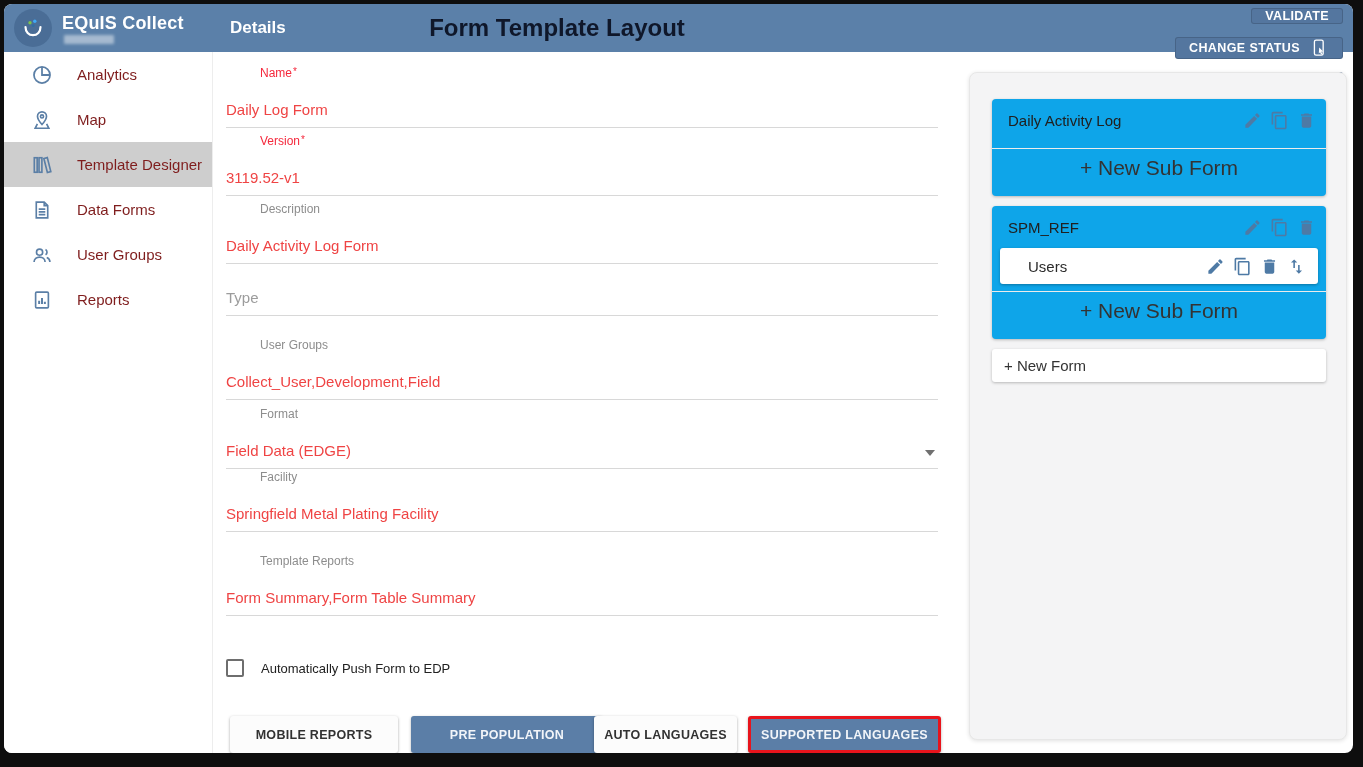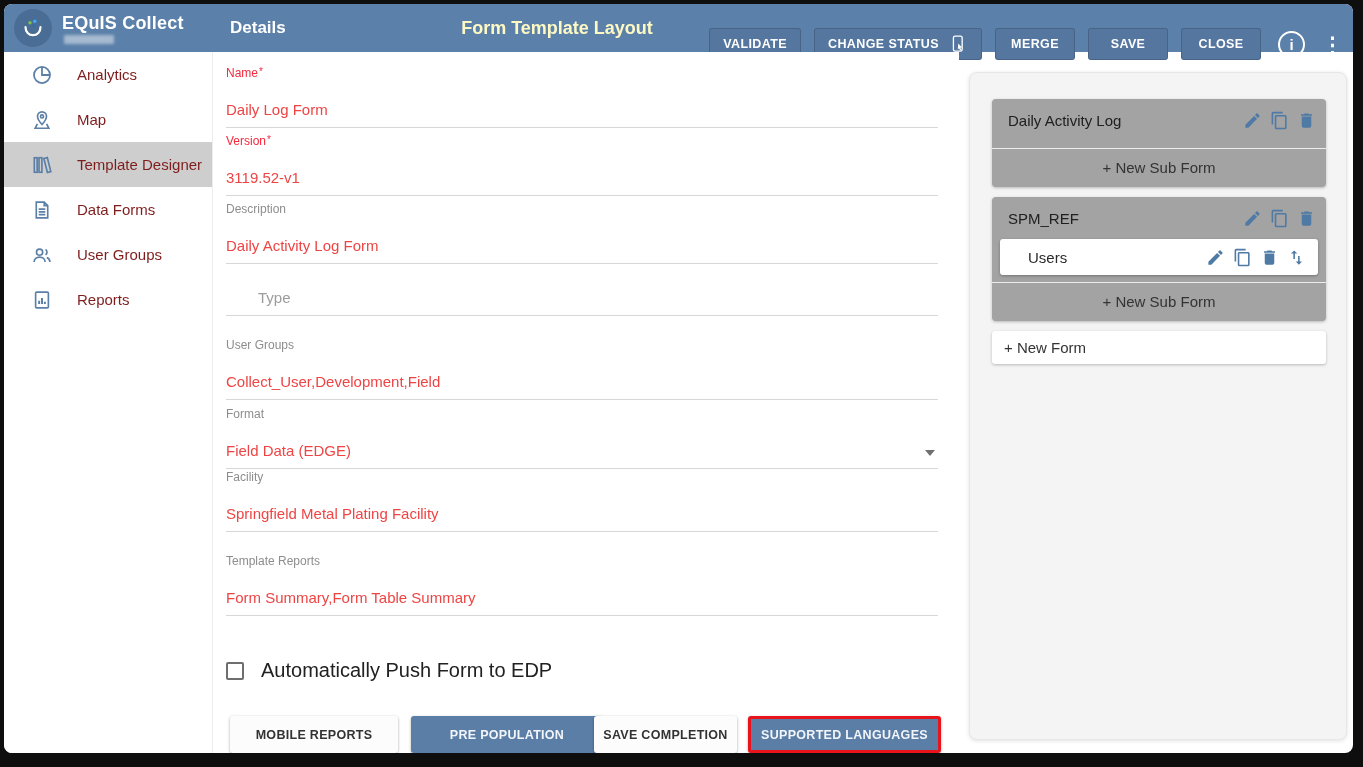--- a/index.html
+++ b/index.html
@@ -5,62 +5,62 @@
   * { box-sizing: border-box; margin: 0; padding: 0; }
   html,body { width:1363px; height:767px; background:#0e0e0e; font-family:"Liberation Sans", sans-serif; }
   .frame { position:absolute; left:4px; top:4px; width:1349px; height:749px; background:#fff; border-radius:8px; overflow:hidden; }
 
   
   .topbar { position:absolute; left:0; top:0; right:0; height:48px; background:#5b80a9; }
   .logo { position:absolute; left:10px; top:5px; width:38px; height:38px; border-radius:50%; background:#4a6d96; display:flex; align-items:center; justify-content:center; }
   .app-title { position:absolute; left:58px; top:9px; color:#fff; font-size:18px; font-weight:700; letter-spacing:.2px; }
   .redacted { position:absolute; left:60px; top:31px; width:50px; height:9px; background:rgba(255,255,255,.45); filter:blur(1.5px); border-radius:1px; }
   .section-label { position:absolute; left:226px; top:0; height:48px; line-height:48px; color:#fff; font-size:17px; font-weight:700; }
-  .page-title { position:absolute; left:553px; top:0; height:64px; line-height:48px; transform:translateX(-50%); color:#fef9c3; font-size:18px; font-weight:700; }
-  .actions { position:absolute; right:10px; top:16px; height:48px; display:flex; align-items:center; gap:13px; }
+  .page-title { position:absolute; left:553px; top:0; height:64px; line-height:48px; transform:translateX(-50%); color:#0f172a; font-size:24px; font-weight:700; }
+  .actions { position:absolute; right:10px; top:4px; height:48px; display:flex; align-items:flex-end; gap:13px;flex-direction:column; }
   .hbtn { height:32px; min-width:80px; padding:0 13px; background:#54769f; border:1px solid rgba(0,0,0,.15); border-radius:3px; color:#fff; font-family:"Liberation Sans",sans-serif; font-size:12.5px; font-weight:700; letter-spacing:.4px; display:flex; align-items:center; justify-content:center; gap:9px; cursor:pointer; }
   .info-circle { width:27px; height:27px; border:2px solid #fff; border-radius:50%; color:#fff; font-size:15px; font-weight:700; display:flex; align-items:center; justify-content:center; margin-left:4px; cursor:pointer; }
   .kebab { color:#fff; font-size:21px; font-weight:700; margin-left:4px; cursor:pointer; line-height:1; }
 
   
   .sidebar { position:absolute; left:0; top:48px; bottom:0; width:209px; background:#fff; border-right:1px solid #ededed; }
   .nav-item { height:45px; display:flex; align-items:center; padding-left:27px; gap:24px; cursor:pointer; }
   .nav-item.selected { background:#cecece; }
   .nav-item .nicon { width:22px; height:22px; color:#5b7fa6; flex:none; display:flex; align-items:center; }
   .nav-item .nlabel { font-size:15px; color:#7f1d1d; }
 
   
   .form-area { position:absolute; left:210px; top:48px; width:745px; bottom:0; background:#fff; }
   .field { position:absolute; left:12px; width:712px; border-bottom:1px solid #d8d8d8; padding-bottom:6px; }
-  .field-label { font-size:12px; color:#8d8d8d; height:15px; }
+  .field-label { font-size:12px; color:#8d8d8d; height:15px;margin-left:34px; }
   .field-label.req { color:#f5283c; }
   .ast { font-size:10px; vertical-align:top; margin-left:1px; }
   .field-value { font-size:15px; color:#ef4444; margin-top:20px; height:20px; white-space:nowrap; }
-  .field-value.placeholder { color:#9c9c9c; margin-top:0;margin-left:32px; }
+  .field-value.placeholder { color:#9c9c9c; margin-top:0; }
   .caret { position:absolute; right:3px; bottom:12px; width:0; height:0; border-left:5px solid transparent; border-right:5px solid transparent; border-top:6px solid #707070; }
 
   .checkbox-row { position:absolute; left:12px; top:607px; display:flex; align-items:center; gap:17px; }
   .checkbox { width:18px; height:18px; border:2px solid #6e6e6e; border-radius:2px; background:#fff; cursor:pointer; }
-  .checkbox-label { font-size:20px; color:#212121; }
+  .checkbox-label { font-size:13px; color:#212121; }
 
   .fbtn { position:absolute; top:664px; height:37px; border-radius:3px; font-family:"Liberation Sans",sans-serif; font-size:12.5px; font-weight:700; letter-spacing:.3px; display:flex; align-items:center; justify-content:center; cursor:pointer; border:none; }
   .fbtn.white { background:#fcfcfc; color:#323232; box-shadow:0 1px 3px rgba(0,0,0,.35); }
   .fbtn.blue { background:#5b7ea7; color:#f2f5f9; box-shadow:0 1px 3px rgba(0,0,0,.3); }
   .fbtn.highlight { border:3px solid #e8141c; }
 
   
   .layout-panel { position:absolute; left:965px; top:68px; width:378px; height:668px; background:#f4f4f5; border:1px solid #e7e7e7; border-radius:8px; box-shadow:0 1px 4px rgba(0,0,0,.12); padding:26px 20px 0 22px; }
-  .form-card { background:#a3a3a3; border-radius:4px; box-shadow:0 1px 3px rgba(0,0,0,.25); margin-bottom:10px; padding-bottom:1px; }
+  .form-card { background:#0ea5e9; border-radius:4px; box-shadow:0 1px 3px rgba(0,0,0,.25); margin-bottom:10px; padding-bottom:10px; }
   .card-title-row { height:42px; display:flex; align-items:center; padding:0 10px 0 16px; }
   .card-title { font-size:15px; color:#202020; flex:1; }
   .icon-group { display:flex; align-items:center; gap:8px; }
   .aicon { width:19px; height:19px; color:#4e7aa5; cursor:pointer; }
   .subform-row { margin:0 8px; height:36px; background:#fff; border-radius:3px; box-shadow:0 1px 3px rgba(0,0,0,.3); display:flex; align-items:center; padding:0 12px 0 28px; }
   .subform-name { font-size:15px; color:#2b2b2b; flex:1; }
-  .new-subform-row { height:38px; margin-top:7px; border-top:1px solid #ececec; display:flex; align-items:center; justify-content:center; font-size:15px; color:#333; cursor:pointer; }
+  .new-subform-row { height:38px; margin-top:7px; border-top:1px solid #ececec; display:flex; align-items:center; justify-content:center; font-size:21px; color:#333; cursor:pointer; }
   .new-form-row { height:33px; background:#fff; border-radius:3px; box-shadow:0 1px 3px rgba(0,0,0,.25); display:flex; align-items:center; padding-left:12px; font-size:15px; color:#333; cursor:pointer; }
 </style>
 </head>
 <body>
 
 <div class="frame">
 
   <header class="topbar">
     <div class="logo">
       <svg viewBox="0 0 24 24" width="24" height="24">
@@ -197,21 +197,21 @@
       <div class="field-value">Form Summary,Form Table Summary</div>
     </div>
 
     <div class="checkbox-row">
       <div class="checkbox"></div>
       <div class="checkbox-label">Automatically Push Form to EDP</div>
     </div>
 
     <button class="fbtn white" style="left:16px; width:168px;">MOBILE REPORTS</button>
     <button class="fbtn blue" style="left:197px; width:192px;">PRE POPULATION</button>
-    <button class="fbtn white" style="left:380px; width:143px;">SAVE COMPLETION</button>
+    <button class="fbtn white" style="left:380px; width:143px;">AUTO LANGUAGES</button>
     <button class="fbtn blue highlight" style="left:534px; width:193px;">SUPPORTED LANGUAGES</button>
   </main>
 
   <aside class="layout-panel">
 
     <div class="form-card">
       <div class="card-title-row">
         <div class="card-title">Daily Activity Log</div>
         <div class="icon-group">
           <svg class="aicon" viewBox="0 0 24 24" fill="currentColor">

